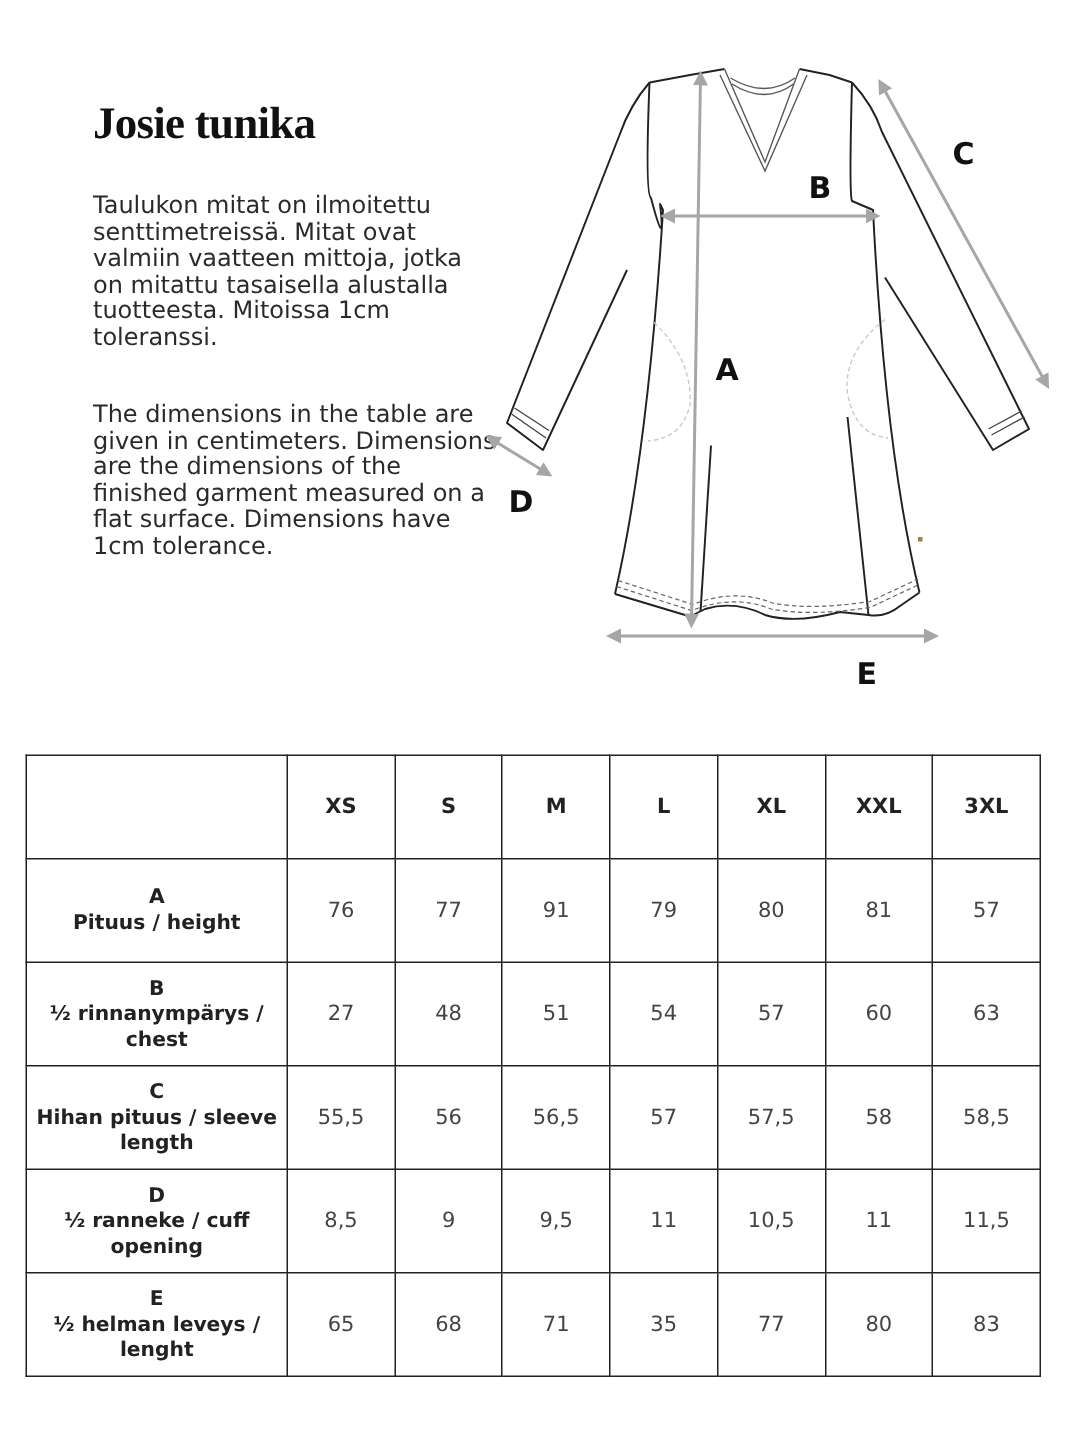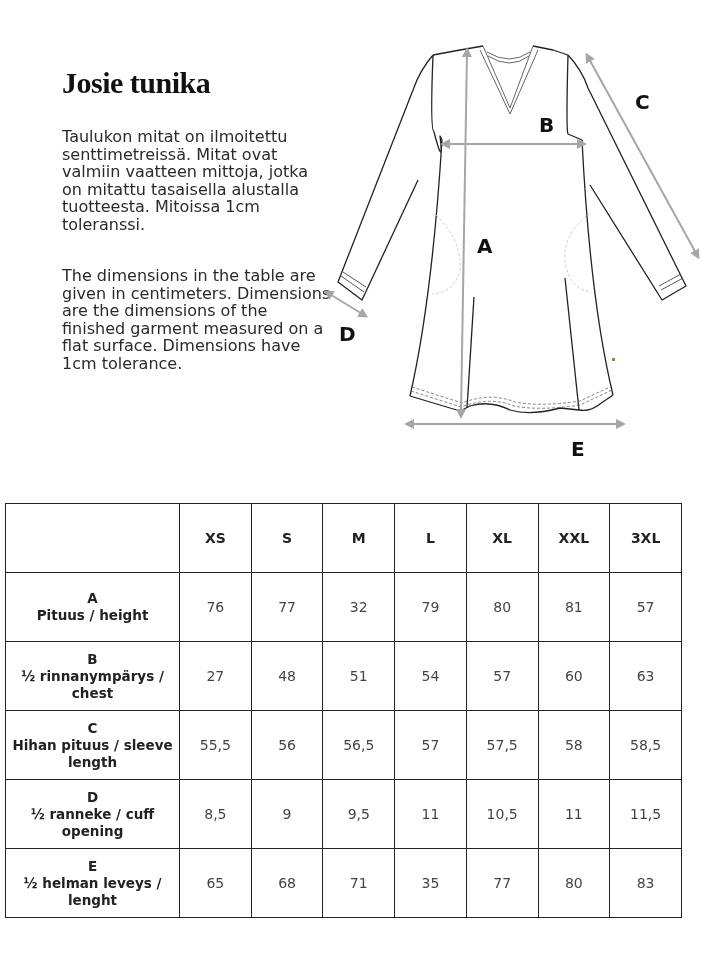--- a/index.html
+++ b/index.html
@@ -2,21 +2,21 @@
 <html><head>
   <meta charset="utf-8">
   <style>
     html, body { margin: 0; padding: 0; background: #ffffff; }
     body { width: 720px; height: 960px; position: relative; overflow: hidden; font-family: "DejaVu Sans", sans-serif; color: #1a1a1a; }
     .title { position: absolute; left: 62px; top: 66px; font-family: Liberation Serif, serif; font-weight: bold; font-size: 30px; letter-spacing: -0.5px; color: #111; margin: 0; }
     .para { position: absolute; left: 62px; width: 270px; font-size: 16px; line-height: 17.5px; color: #2a2a2a; margin: 0; }
     .para-fi { top: 128px; }
     .para-en { top: 240px; margin-top: 27px; }
     .illustration { position: absolute; left: 300px; top: 30px; width: 420px; height: 440px; }
-    .size-table { position: absolute; left: 5px; top: 503px; width: 677px; border-collapse: collapse; table-layout: fixed; }
+    .size-table { position: absolute; left: 17px; top: 503px; width: 677px; border-collapse: collapse; table-layout: fixed; }
     .size-table td, .size-table th { border: 1.5px solid #222; text-align: center; vertical-align: middle; padding: 0; }
     .size-table th { font-weight: bold; font-size: 14px; color: #222; height: 68px; }
     .size-table td { height: 68px; font-size: 14px; color: #444; }
     .size-table td.label { font-weight: bold; font-size: 13.5px; line-height: 17px; color: #222; }
     .lbl-letter, .lbl-text { display: block; }
     .col-label { width: 174px; }
   </style>
 </head>
 <body>
 
@@ -108,21 +108,21 @@
     </tr>
   </thead>
   <tbody>
     <tr>
       <td class="label">
         <span class="lbl-letter">A</span>
         <span class="lbl-text">Pituus / height</span>
       </td>
       <td>76</td>
       <td>77</td>
-      <td>32</td>
+      <td>91</td>
       <td>79</td>
       <td>80</td>
       <td>81</td>
       <td>57</td>
     </tr>
     <tr>
       <td class="label">
         <span class="lbl-letter">B</span>
         <span class="lbl-text">½ rinnanympärys / chest</span>
       </td>

